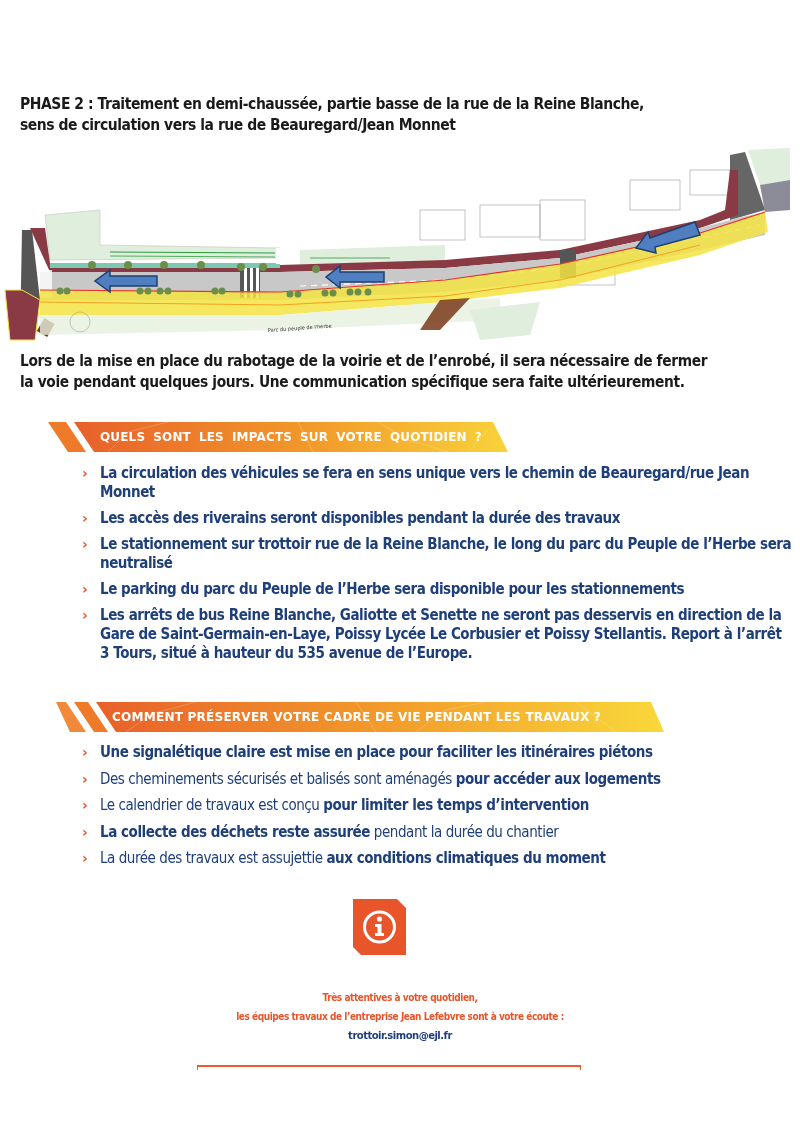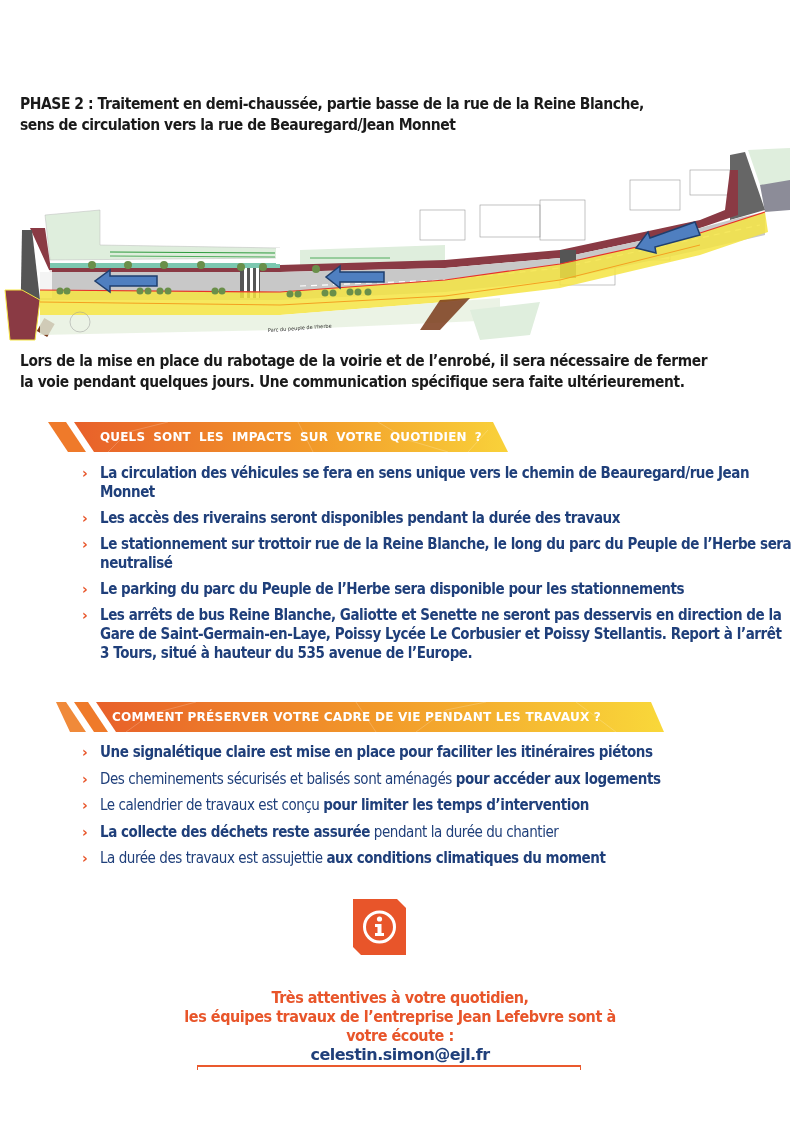--- a/index.html
+++ b/index.html
@@ -49,21 +49,21 @@
     .list-2 { top: 743px; width: 680px; }
     .list-2 li { line-height: 19px; margin-bottom: 7.5px; }
     .list-2 li .txt { display: inline-block; transform: scaleX(0.9); transform-origin: left top; width: 111%; white-space: nowrap; }
     .list-2 .b { font-weight: bold; }
     .list-2 .n { font-weight: normal; }
 
     .info-icon { position: absolute; left: 353px; top: 899px; width: 53px; height: 56px; }
 
     .contact {
       position: absolute; left: 150px; top: 988px; width: 500px; text-align: center;
-      font-family: "DejaVu Sans", sans-serif; font-size: 16px; font-weight: bold; line-height: 19px;
+      font-family: "DejaVu Sans", sans-serif; font-size: 10px; font-weight: bold; line-height: 19px;
       letter-spacing: -0.5px;
     }
     .contact .l1, .contact .l2 { color: #e8552a; display: block; transform: scaleX(0.9); }
     .contact .email { color: #1f3f7a; display: block; }
 
     .bottom-rule {
       position: absolute; left: 197px; top: 1065px; width: 384px; height: 5px;
       border-top: 2px solid #ea5a2e; border-left: 1px solid #ea5a2e; border-right: 1px solid #ea5a2e;
     }
   </style>
@@ -233,16 +233,16 @@
     <path d="M0 0 L44 0 L53 9 L53 56 L8 56 L0 48 Z" fill="#e8552a"></path>
     <circle cx="26.5" cy="28" r="15" fill="none" stroke="#ffffff" stroke-width="3"></circle>
     <circle cx="26.5" cy="20" r="2.6" fill="#ffffff"></circle>
     <path d="M22 25 L28.5 25 L28.5 34 L31 34 L31 37 L22 37 L22 34 L24.5 34 L24.5 28 L22 28 Z" fill="#ffffff"></path>
   </svg>
 </div>
 
 <div class="contact">
   <span class="l1">Très attentives à votre quotidien,</span>
   <span class="l2">les équipes travaux de l’entreprise Jean Lefebvre sont à votre écoute :</span>
-  <span class="email">celestin.simon@ejl.fr</span>
+  <span class="email">trottoir.simon@ejl.fr</span>
 </div>
 
 <div class="bottom-rule"></div>
 
 </body></html>

